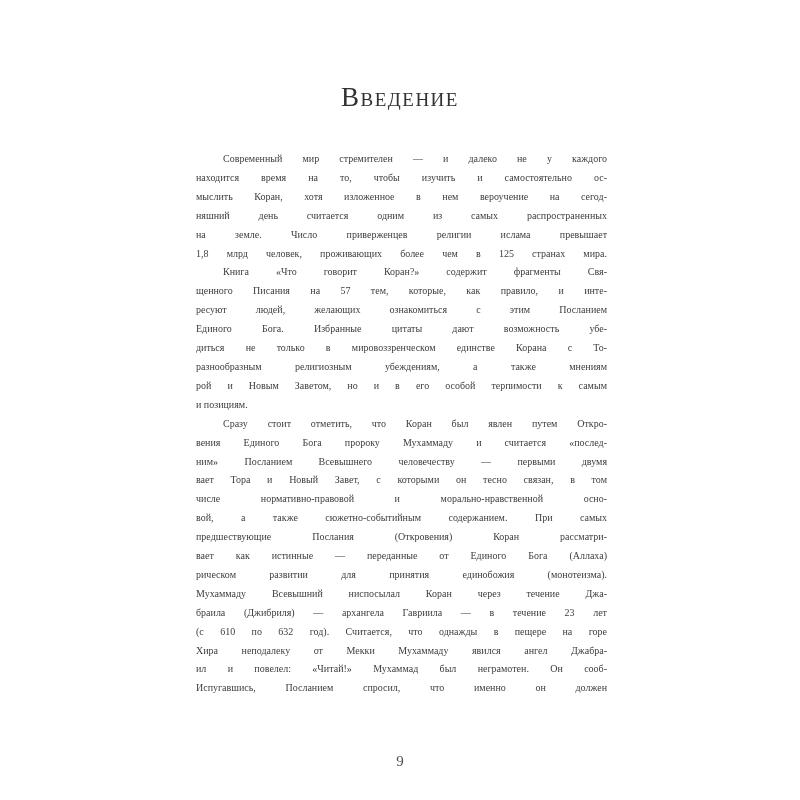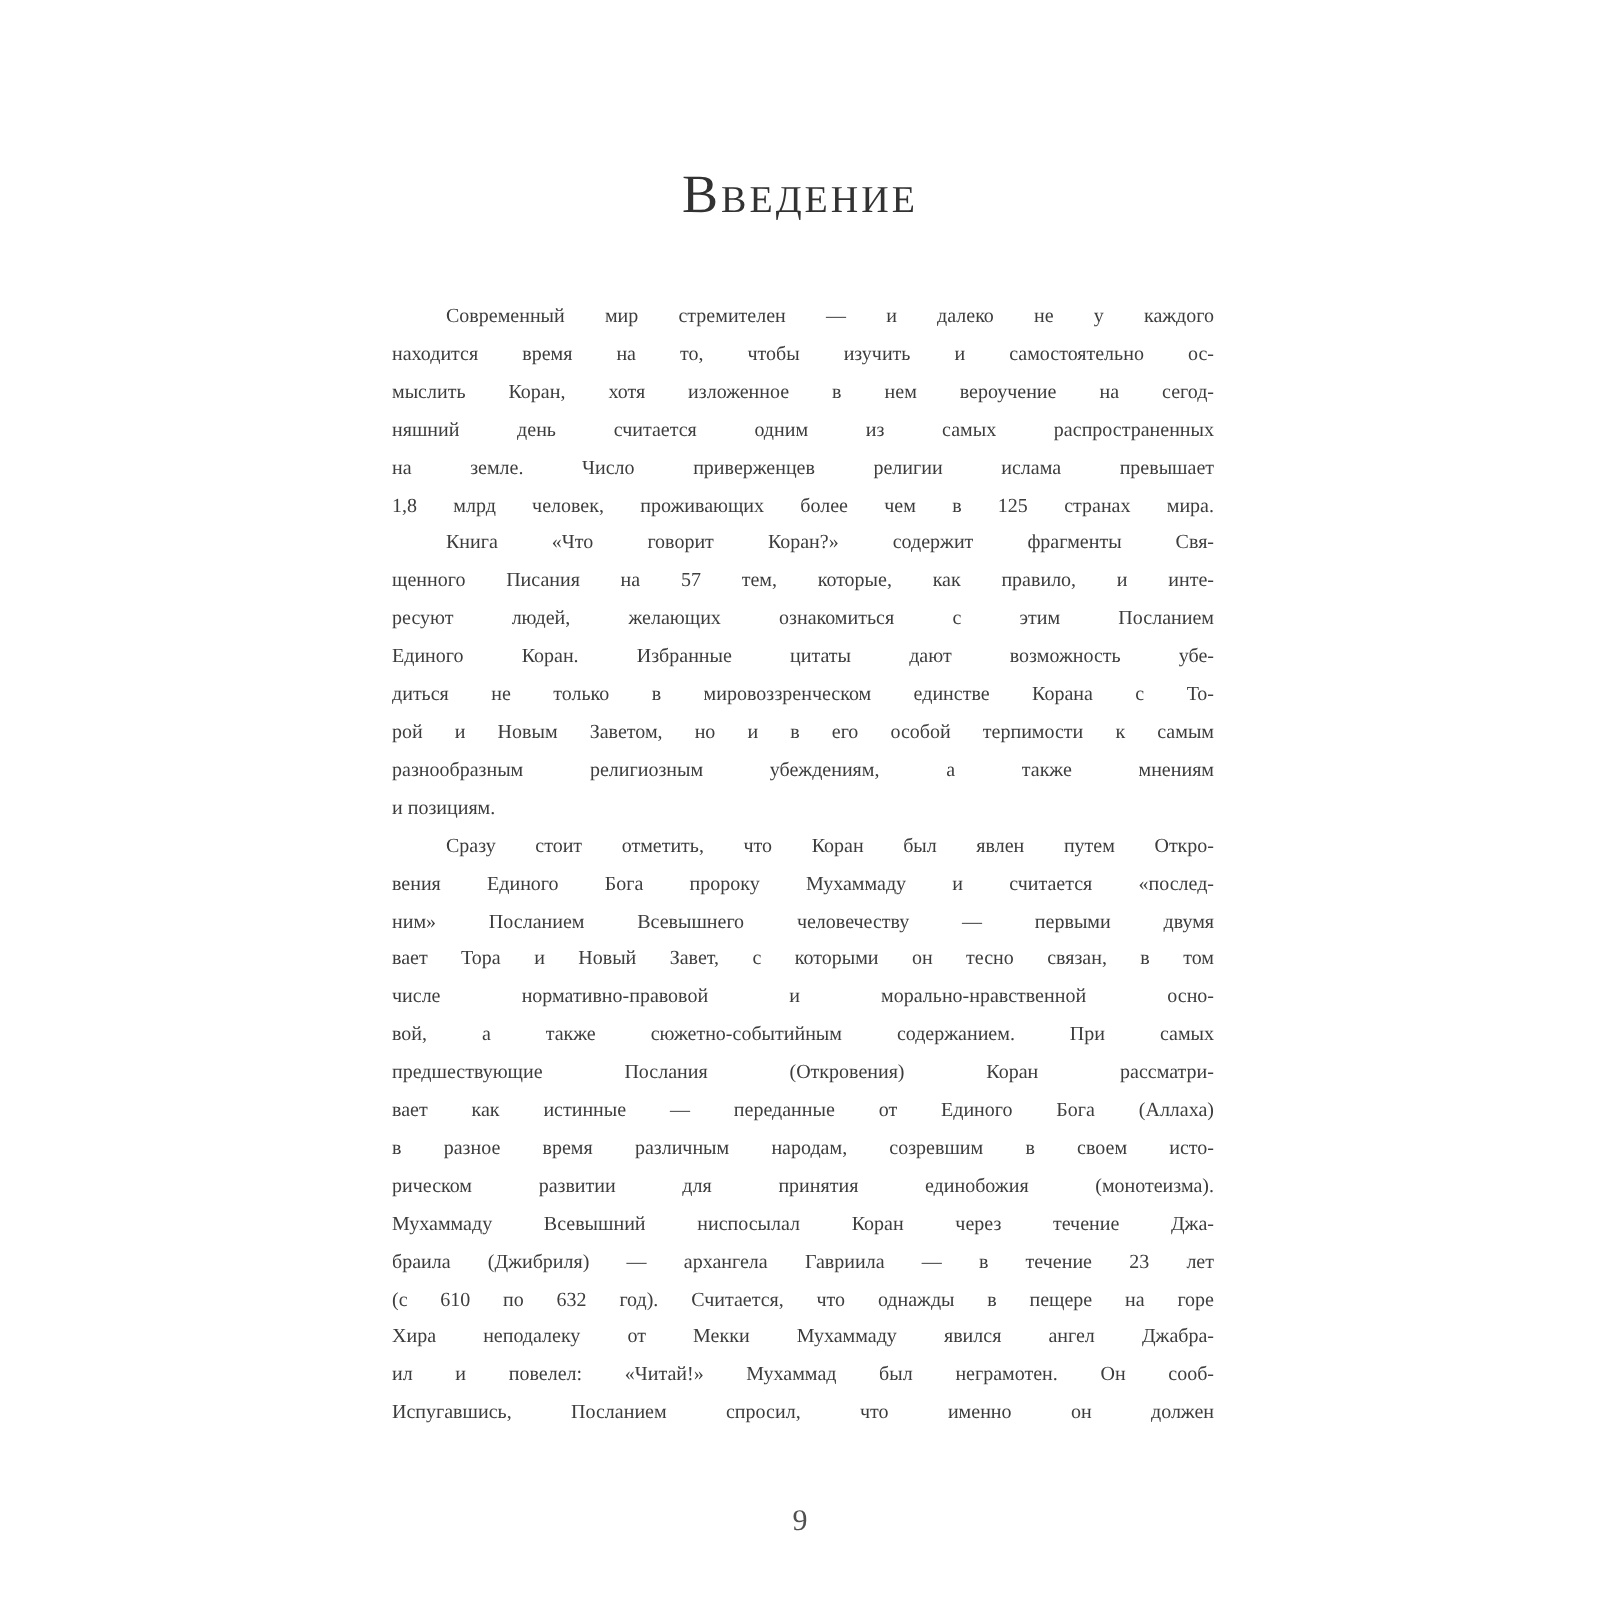--- a/index.html
+++ b/index.html
@@ -81,36 +81,35 @@
         <div class="line">находится время на то, чтобы изучить и самостоятельно ос-</div>
         <div class="line">мыслить Коран, хотя изложенное в нем вероучение на сегод-</div>
         <div class="line">няшний день считается одним из самых распространенных</div>
         <div class="line">на земле. Число приверженцев религии ислама превышает</div>
         <div class="line">1,8 млрд человек, проживающих более чем в 125 странах мира.</div>
       </div>
       <div class="paragraph">
         <div class="line indent">Книга «Что говорит Коран?» содержит фрагменты Свя-</div>
         <div class="line">щенного Писания на 57 тем, которые, как правило, и инте-</div>
         <div class="line">ресуют людей, желающих ознакомиться с этим Посланием</div>
-        <div class="line">Единого Коран. Избранные цитаты дают возможность убе-</div>
+        <div class="line">Единого Бога. Избранные цитаты дают возможность убе-</div>
         <div class="line">диться не только в мировоззренческом единстве Корана с То-</div>
+        <div class="line">разнообразным религиозным убеждениям, а также мнениям</div>
         <div class="line">рой и Новым Заветом, но и в его особой терпимости к самым</div>
-        <div class="line">разнообразным религиозным убеждениям, а также мнениям</div>
         <div class="line natural">и позициям.</div>
       </div>
       <div class="paragraph">
         <div class="line indent">Сразу стоит отметить, что Коран был явлен путем Откро-</div>
         <div class="line">вения Единого Бога пророку Мухаммаду и считается «послед-</div>
         <div class="line">ним» Посланием Всевышнего человечеству — первыми двумя</div>
         <div class="line">вает Тора и Новый Завет, с которыми он тесно связан, в том</div>
         <div class="line">числе нормативно-правовой и морально-нравственной осно-</div>
         <div class="line">вой, а также сюжетно-событийным содержанием. При самых</div>
         <div class="line">предшествующие Послания (Откровения) Коран рассматри-</div>
         <div class="line">вает как истинные — переданные от Единого Бога (Аллаха)</div>
-        <div class="line">в разное время различным народам, созревшим в своем исто-</div>
         <div class="line">рическом развитии для принятия единобожия (монотеизма).</div>
         <div class="line">Мухаммаду Всевышний ниспосылал Коран через течение Джа-</div>
         <div class="line">браила (Джибриля) — архангела Гавриила — в течение 23 лет</div>
         <div class="line">(с 610 по 632 год). Считается, что однажды в пещере на горе</div>
         <div class="line">Хира неподалеку от Мекки Мухаммаду явился ангел Джабра-</div>
         <div class="line">ил и повелел: «Читай!» Мухаммад был неграмотен. Он сооб-</div>
         <div class="line">Испугавшись, Посланием спросил, что именно он должен</div>
       </div>
     </div>
 

